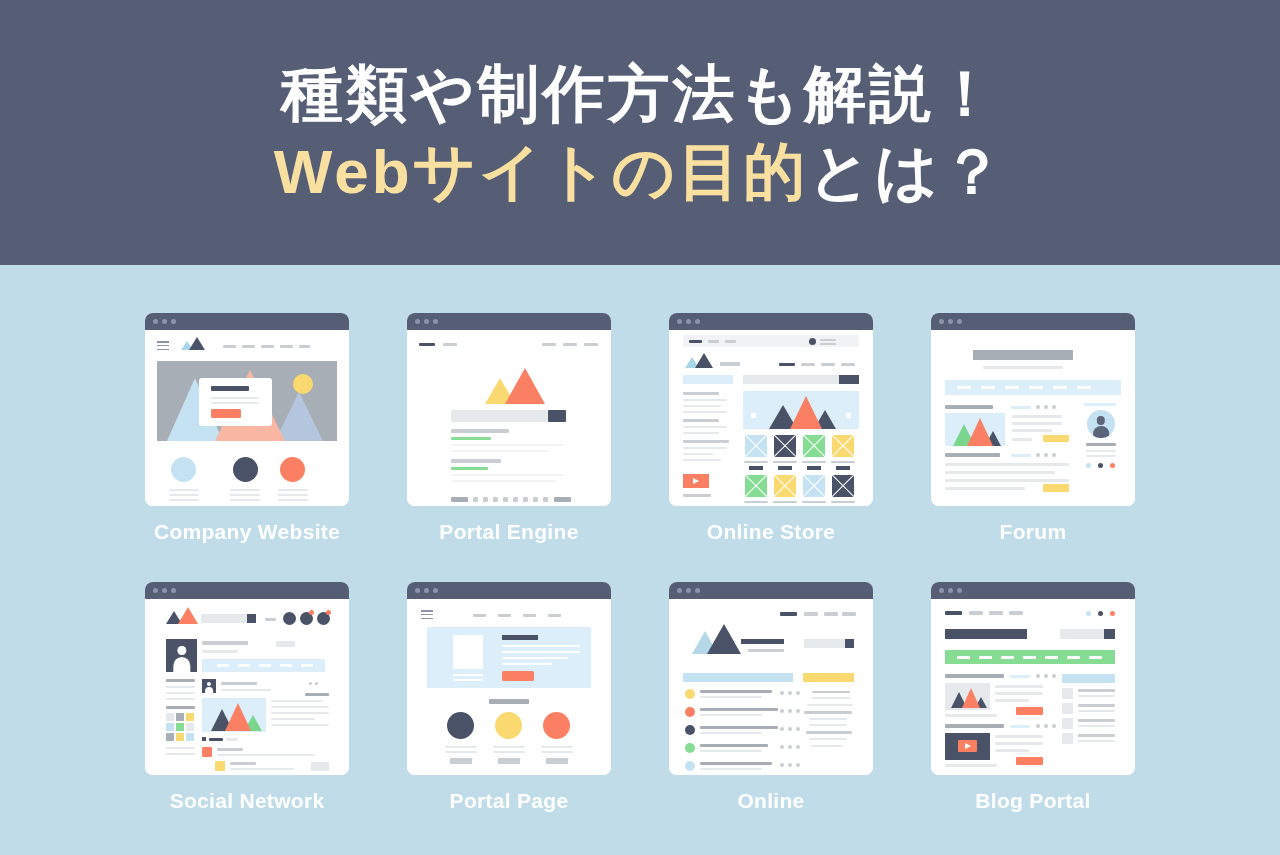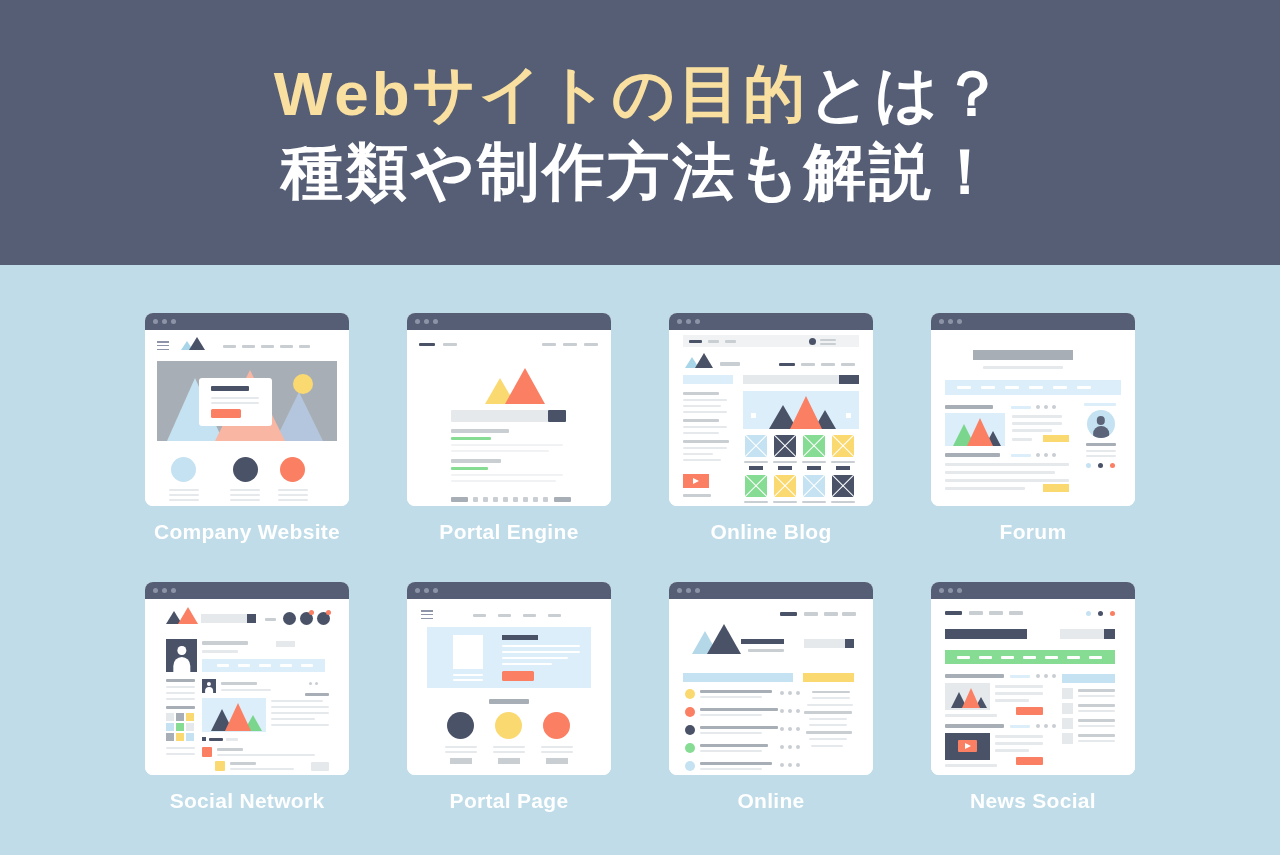--- a/index.html
+++ b/index.html
@@ -139,24 +139,24 @@
   .avatar-sq::after {
     content: ""; position: absolute; left: 50%; top: 55%;
     width: 56%; height: 55%; border-radius: 50% 50% 0 0;
     background: #ffffff; transform: translateX(-50%);
   }
 </style>
 </head>
 <body>
 
 <div class="header">
+  <div class="title-line t-white">種類や制作方法も解説！</div>
   <div class="title-line">
     <span class="t-accent">Webサイトの目的</span><span class="t-white">とは？</span>
   </div>
-  <div class="title-line t-white">種類や制作方法も解説！</div>
 </div>
 
 <div class="grid">
 
   <div class="card">
     <div class="browser">
       <div class="titlebar">
         <span class="dot"></span>
         <span class="dot"></span>
         <span class="dot"></span>
@@ -324,21 +324,21 @@
         <div class="b c-mgray r2" style="left:104px;top:171px;width:24px;height:2px;"></div>
 
         <div class="xbox c-lblue" style="left:134px;top:145px;width:22px;height:22px;"></div>
         <div class="b c-mgray r2" style="left:133px;top:171px;width:24px;height:2px;"></div>
 
         <div class="xbox c-navy" style="left:163px;top:145px;width:22px;height:22px;"></div>
         <div class="b c-mgray r2" style="left:162px;top:171px;width:24px;height:2px;"></div>
 
       </div>
     </div>
-    <div class="card-label">Online Blog</div>
+    <div class="card-label">Online Store</div>
   </div>
 
   <div class="card">
     <div class="browser">
       <div class="titlebar">
         <span class="dot"></span>
         <span class="dot"></span>
         <span class="dot"></span>
       </div>
       <div class="viewport">
@@ -664,16 +664,16 @@
         <div class="b c-mgray r2" style="left:147px;top:105px;width:37px;height:2.5px;"></div>
         <div class="b c-lgray r2" style="left:147px;top:111px;width:37px;height:2px;"></div>
         <div class="b c-lgray" style="left:131px;top:119px;width:11px;height:11px;"></div>
         <div class="b c-mgray r2" style="left:147px;top:120px;width:37px;height:2.5px;"></div>
         <div class="b c-lgray r2" style="left:147px;top:126px;width:37px;height:2px;"></div>
         <div class="b c-lgray" style="left:131px;top:134px;width:11px;height:11px;"></div>
         <div class="b c-mgray r2" style="left:147px;top:135px;width:37px;height:2.5px;"></div>
         <div class="b c-lgray r2" style="left:147px;top:141px;width:37px;height:2px;"></div>
       </div>
     </div>
-    <div class="card-label">News Social</div>
+    <div class="card-label">Blog Portal</div>
   </div>
 
 </div>
 
 </body></html>

